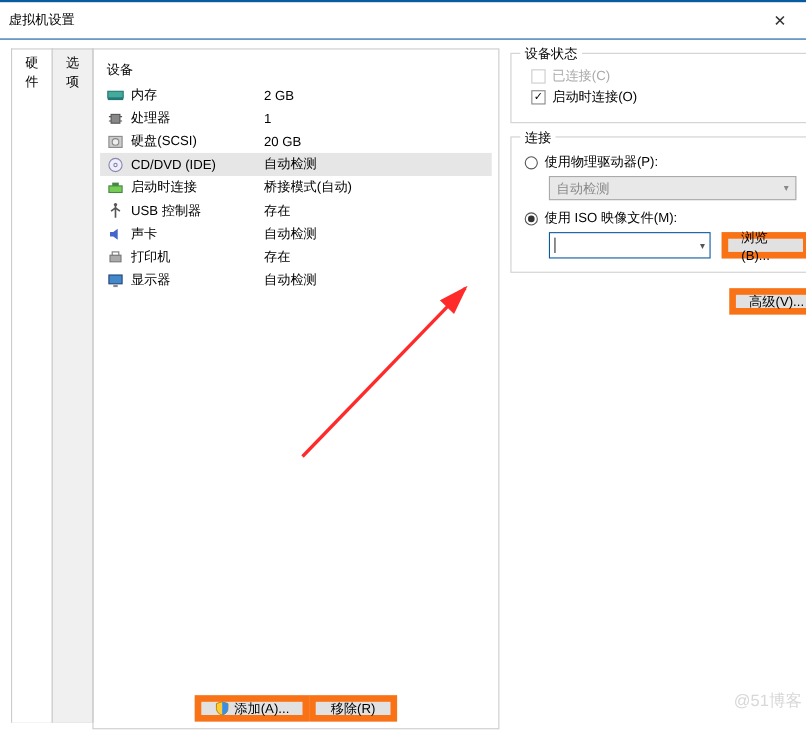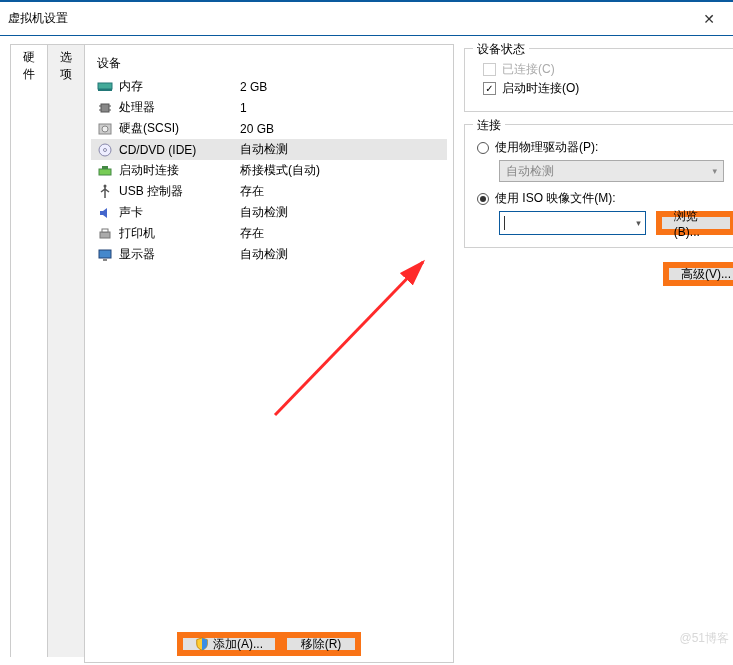--- a/index.html
+++ b/index.html
@@ -34,21 +34,21 @@
 .iso-input { width: 165px; height: 24px; border: 1px solid #0a5a9e; background: #fff; display: flex; align-items: center; padding: 0 4px; }
 .iso-input .cursor { width: 1px; height: 14px; background: #333; }
 .iso-input .dd { margin-left: auto; font-size: 9px; color: #555; }
 .btn { height: 24px; border: 6px solid #f97316; background: #e1e1e1; padding: 0 12px; display: inline-flex; align-items: center; justify-content: center; cursor: default; }
 .advrow { display: flex; justify-content: flex-end; margin-top: 14px; }
 .listbtns { margin-top: auto; display: flex; justify-content: center; gap: 0; padding-top: 8px; }
 .listbtns .btn { min-width: 80px; gap: 4px; }
 .shield { width: 14px; height: 14px; }
 .dlgbtns { display: flex; justify-content: flex-end; gap: 8px; padding: 10px 10px 0 0; }
 .dlgbtns .btn { min-width: 74px; }
-.watermark { position: absolute; right: 4px; bottom: 18px; color: #d8d8d8; font-size: 12px; pointer-events: none; }
+.watermark { position: absolute; right: 4px; bottom: 18px; color: #d8d8d8; font-size: 15px; pointer-events: none; }
 svg.arrow-annot { position: absolute; left: 0; top: 0; pointer-events: none; }
 </style>
 </head>
 <body>
 
 <div class="titlebar">
   <span class="title">虚拟机设置</span>
   <span class="close">✕</span>
 </div>
 

